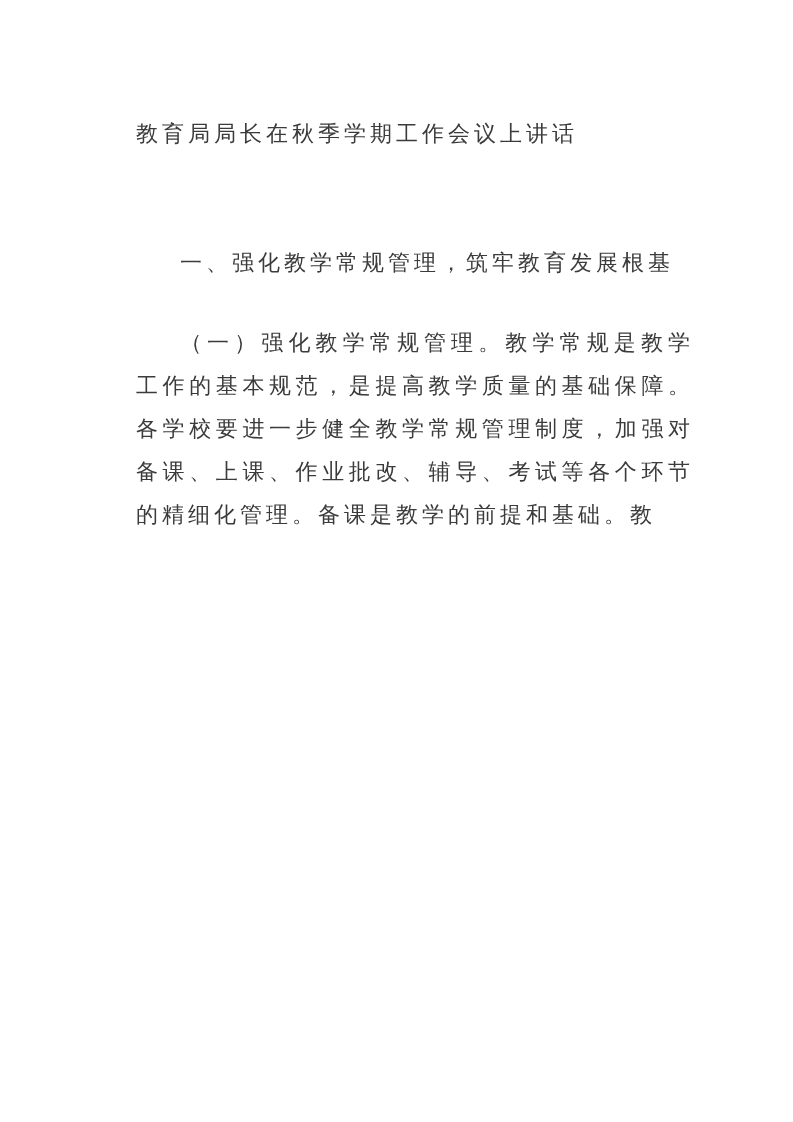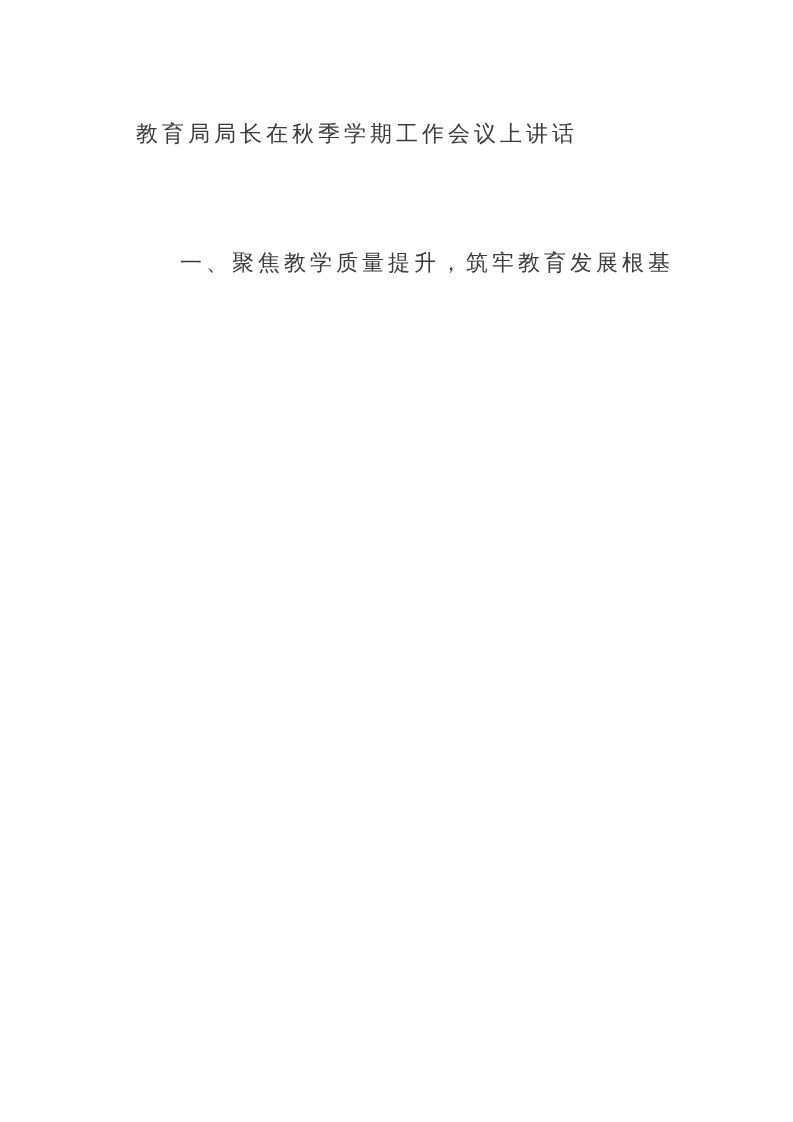--- a/index.html
+++ b/index.html
@@ -46,16 +46,17 @@
   }
 </style>
 </head>
 <body>
 
 <div class="page">
   <div class="doc-title">教育局局长在秋季学期工作会议上讲话</div>
 
 
 
-  <div class="section-heading">一、聚焦教学质量提升，筑牢教育发展根基</div>
+  <div class="section-heading">一、强化教学常规管理，筑牢教育发展根基</div>
 
 
+  <p class="para">（一）强化教学常规管理。教学常规是教学工作的基本规范，是提高教学质量的基础保障。各学校要进一步健全教学常规管理制度，加强对备课、上课、作业批改、辅导、考试等各个环节的精细化管理。备课是教学的前提和基础。教</p>
 </div>
 
 </body></html>

